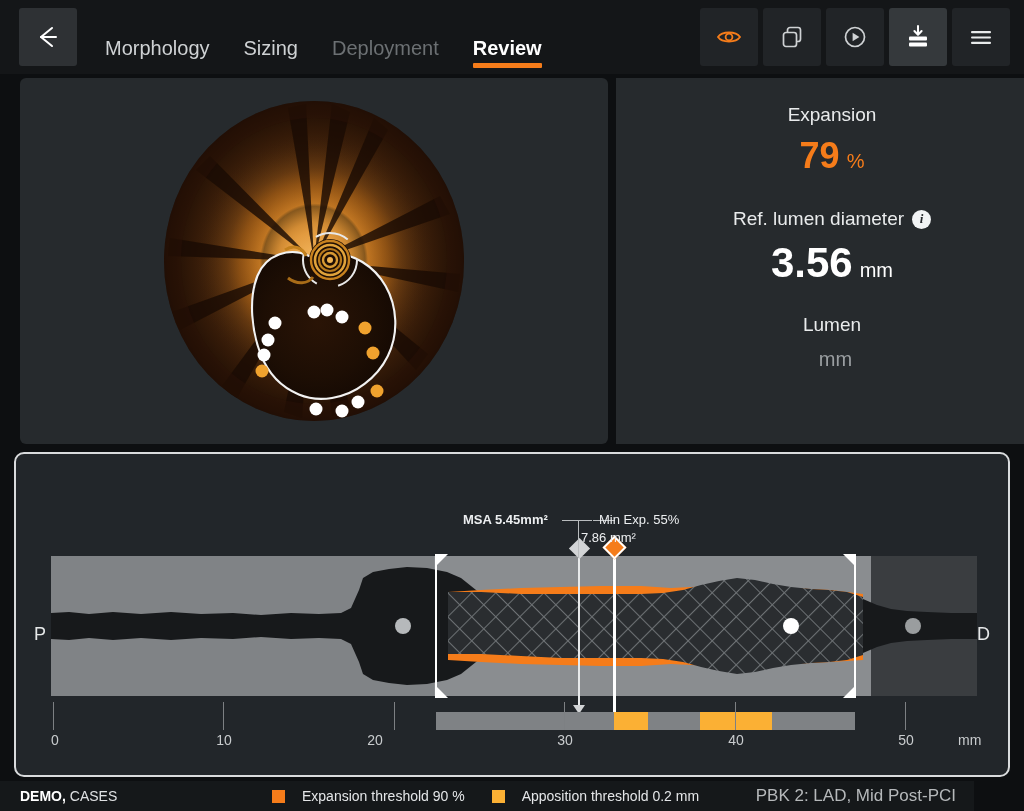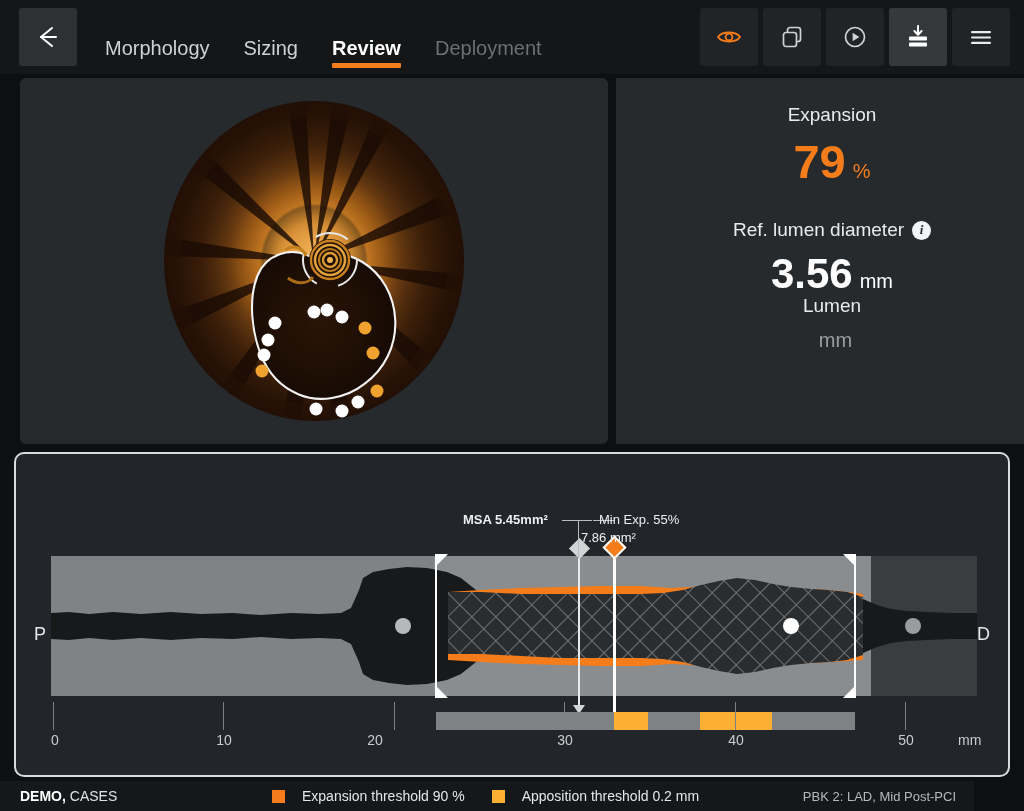--- a/index.html
+++ b/index.html
@@ -53,39 +53,39 @@
   }
   .oct-canvas { position: absolute; left: 0; top: 0; width: 588px; height: 366px; }
 
   .panel-metrics {
     position: absolute; left: 616px; top: 78px; width: 432px; height: 366px;
     background: #262a2d; border-radius: 0;
     display: flex; flex-direction: column; align-items: center;
   }
   .m-label { font-size: 19px; color: #e9ebec; }
   .m-exp-label { margin-top: 26px; }
-  .m-big-orange { color: #f57c1a; font-size: 47px; font-weight: bold; line-height: 1; }
+  .m-big-orange { color: #f57c1a; font-size: 36px; font-weight: bold; line-height: 1; }
   .m-unit { font-size: 20px; font-weight: normal; }
   .exp-row { display: flex; align-items: baseline; margin-top: 12px; }
   .exp-row .m-unit { color: #f57c1a; margin-left: 7px; }
 
   .ref-row { display: flex; align-items: center; margin-top: 34px; gap: 8px; }
   .info-badge {
     width: 19px; height: 19px; border-radius: 50%;
     background: #f2f4f5; color: #262a2d;
     font-size: 13px; font-weight: bold; font-style: italic;
     display: flex; align-items: center; justify-content: center;
     cursor: pointer; font-family: "Liberation Serif", serif;
   }
   .val-row { display: flex; align-items: baseline; margin-top: 12px; }
   .v-num { font-size: 42px; font-weight: bold; color: #ffffff; line-height: 1; }
   .v-unit { font-size: 20px; color: #ffffff; margin-left: 7px; }
   .v-num.muted { color: #9a9ea1; }
   .v-unit.muted { color: #9a9ea1; }
-  .lumen-label { }
+  .lumen-label { margin-top: 30px; }
   .lumen-row { display: flex; align-items: baseline; margin-top: 12px; gap: 30px; }
   .lumen-cell { display: flex; align-items: baseline; }
 
   
   .panel-lmode {
     position: absolute; left: 14px; top: 452px; width: 996px; height: 325px;
     background: #22262a; border: 2px solid #d9dbdd; border-radius: 10px;
   }
   .lmode-inner { position: absolute; inset: 0; overflow: hidden; border-radius: 8px; }
 
@@ -154,21 +154,21 @@
   .statusbar {
     position: absolute; left: 0; bottom: 0; width: 974px; height: 30px;
     background: #15181a; display: flex; align-items: center;
   }
   .sb-left { position: absolute; left: 20px; font-size: 14px; color: #dfe1e3; }
   .sb-left b { color: #ffffff; }
   .sb-legend { position: absolute; left: 272px; display: flex; align-items: center; gap: 17px; font-size: 14px; color: #e4e6e8; }
   .sw { width: 13px; height: 13px; display: inline-block; }
   .sw.exp { background: #f57c1a; }
   .sw.app { background: #fbb034; }
-  .sb-right { position: absolute; right: 18px; font-size: 13px; color: #b6b9bb; }
+  .sb-right { position: absolute; right: 18px; font-size: 17px; color: #b6b9bb; }
 </style>
 </head>
 <body>
 
 <div class="app">
 
   <div class="topbar">
     <div class="back-btn">
       <svg width="30" height="30" viewBox="0 0 30 30">
         <path d="M19 6 L8 15 L19 24" fill="none" stroke="#ffffff" stroke-width="2" stroke-linecap="round" stroke-linejoin="round"></path>
@@ -178,27 +178,27 @@
 
     <div class="tabs">
       <div class="tab">
         <span>Morphology</span>
 
       </div>
       <div class="tab">
         <span>Sizing</span>
 
       </div>
+      <div class="tab dim">
+        <span>Deployment</span>
+
+      </div>
       <div class="tab active">
         <span>Review</span>
         <span class="underline"></span>
-      </div>
-      <div class="tab dim">
-        <span>Deployment</span>
-
       </div>
     </div>
 
     <div class="tool-group">
       <div class="tool-btn">
         <svg width="26" height="26" viewBox="0 0 26 26">
           <path d="M2 13 C6 7, 20 7, 24 13 C20 19, 6 19, 2 13 Z" fill="none" stroke="#f57c1a" stroke-width="1.8"></path>
           <circle cx="13" cy="13" r="3.4" fill="none" stroke="#f57c1a" stroke-width="1.8"></circle>
         </svg>
       </div>

